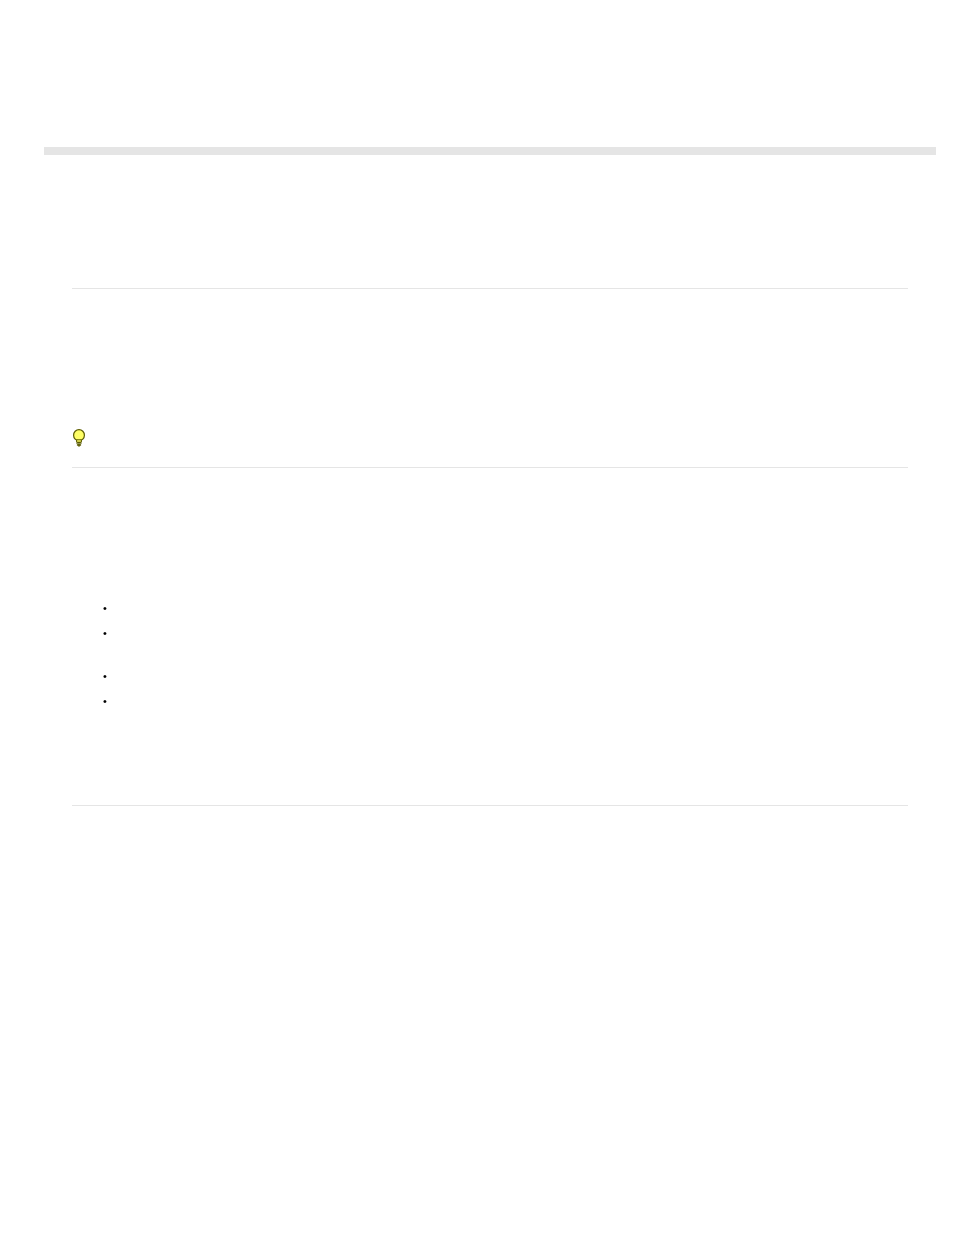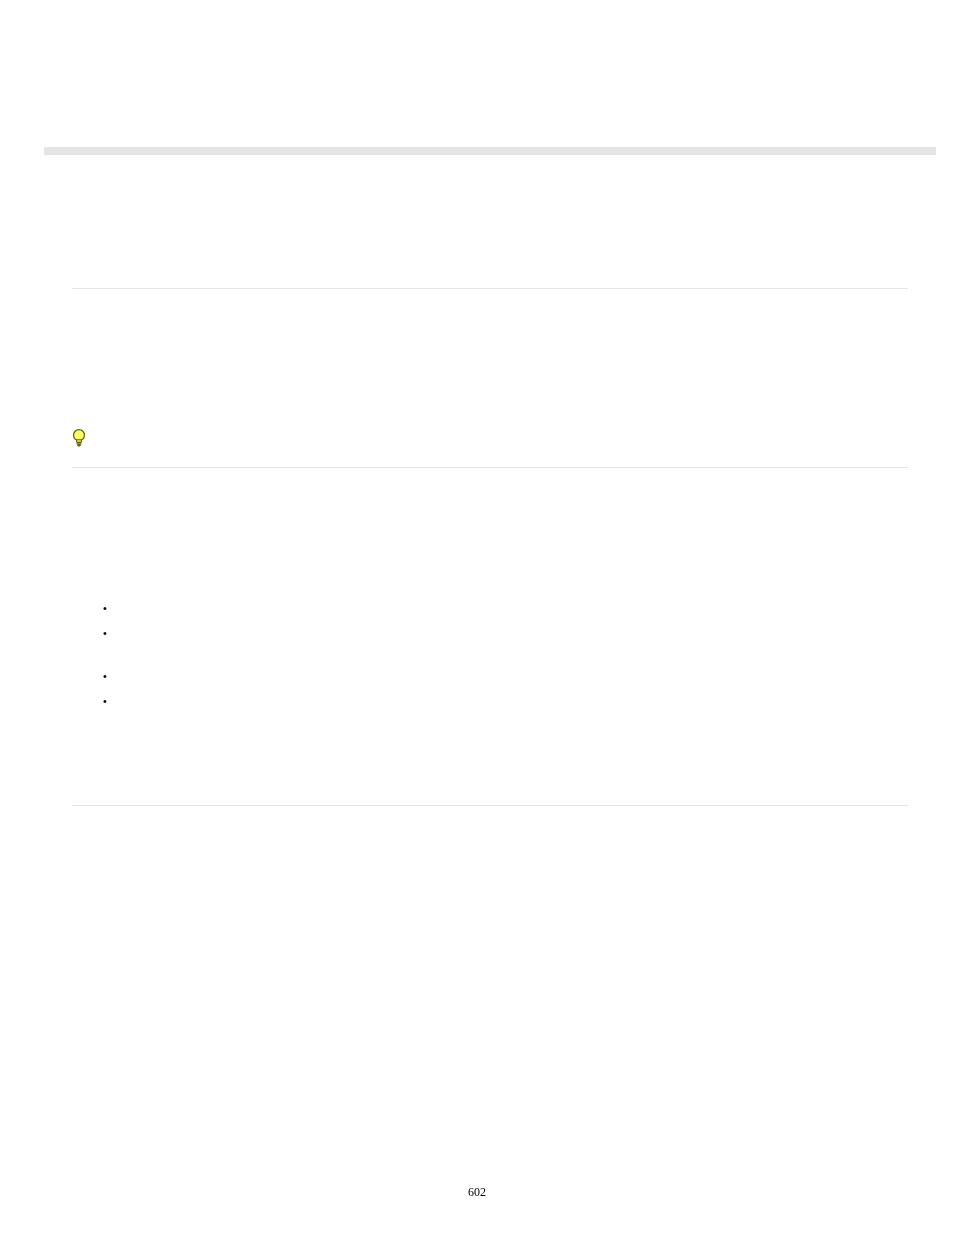--- a/index.html
+++ b/index.html
@@ -116,15 +116,14 @@
       <li><span></span></li>
       <li><span></span></li>
     </ul>
 
     <div style="height:86px"></div>
 
     <hr class="thin">
 
   </div>
 
-  <div class="pagenum">602</div>
 
 </div>
 
 </body></html>

